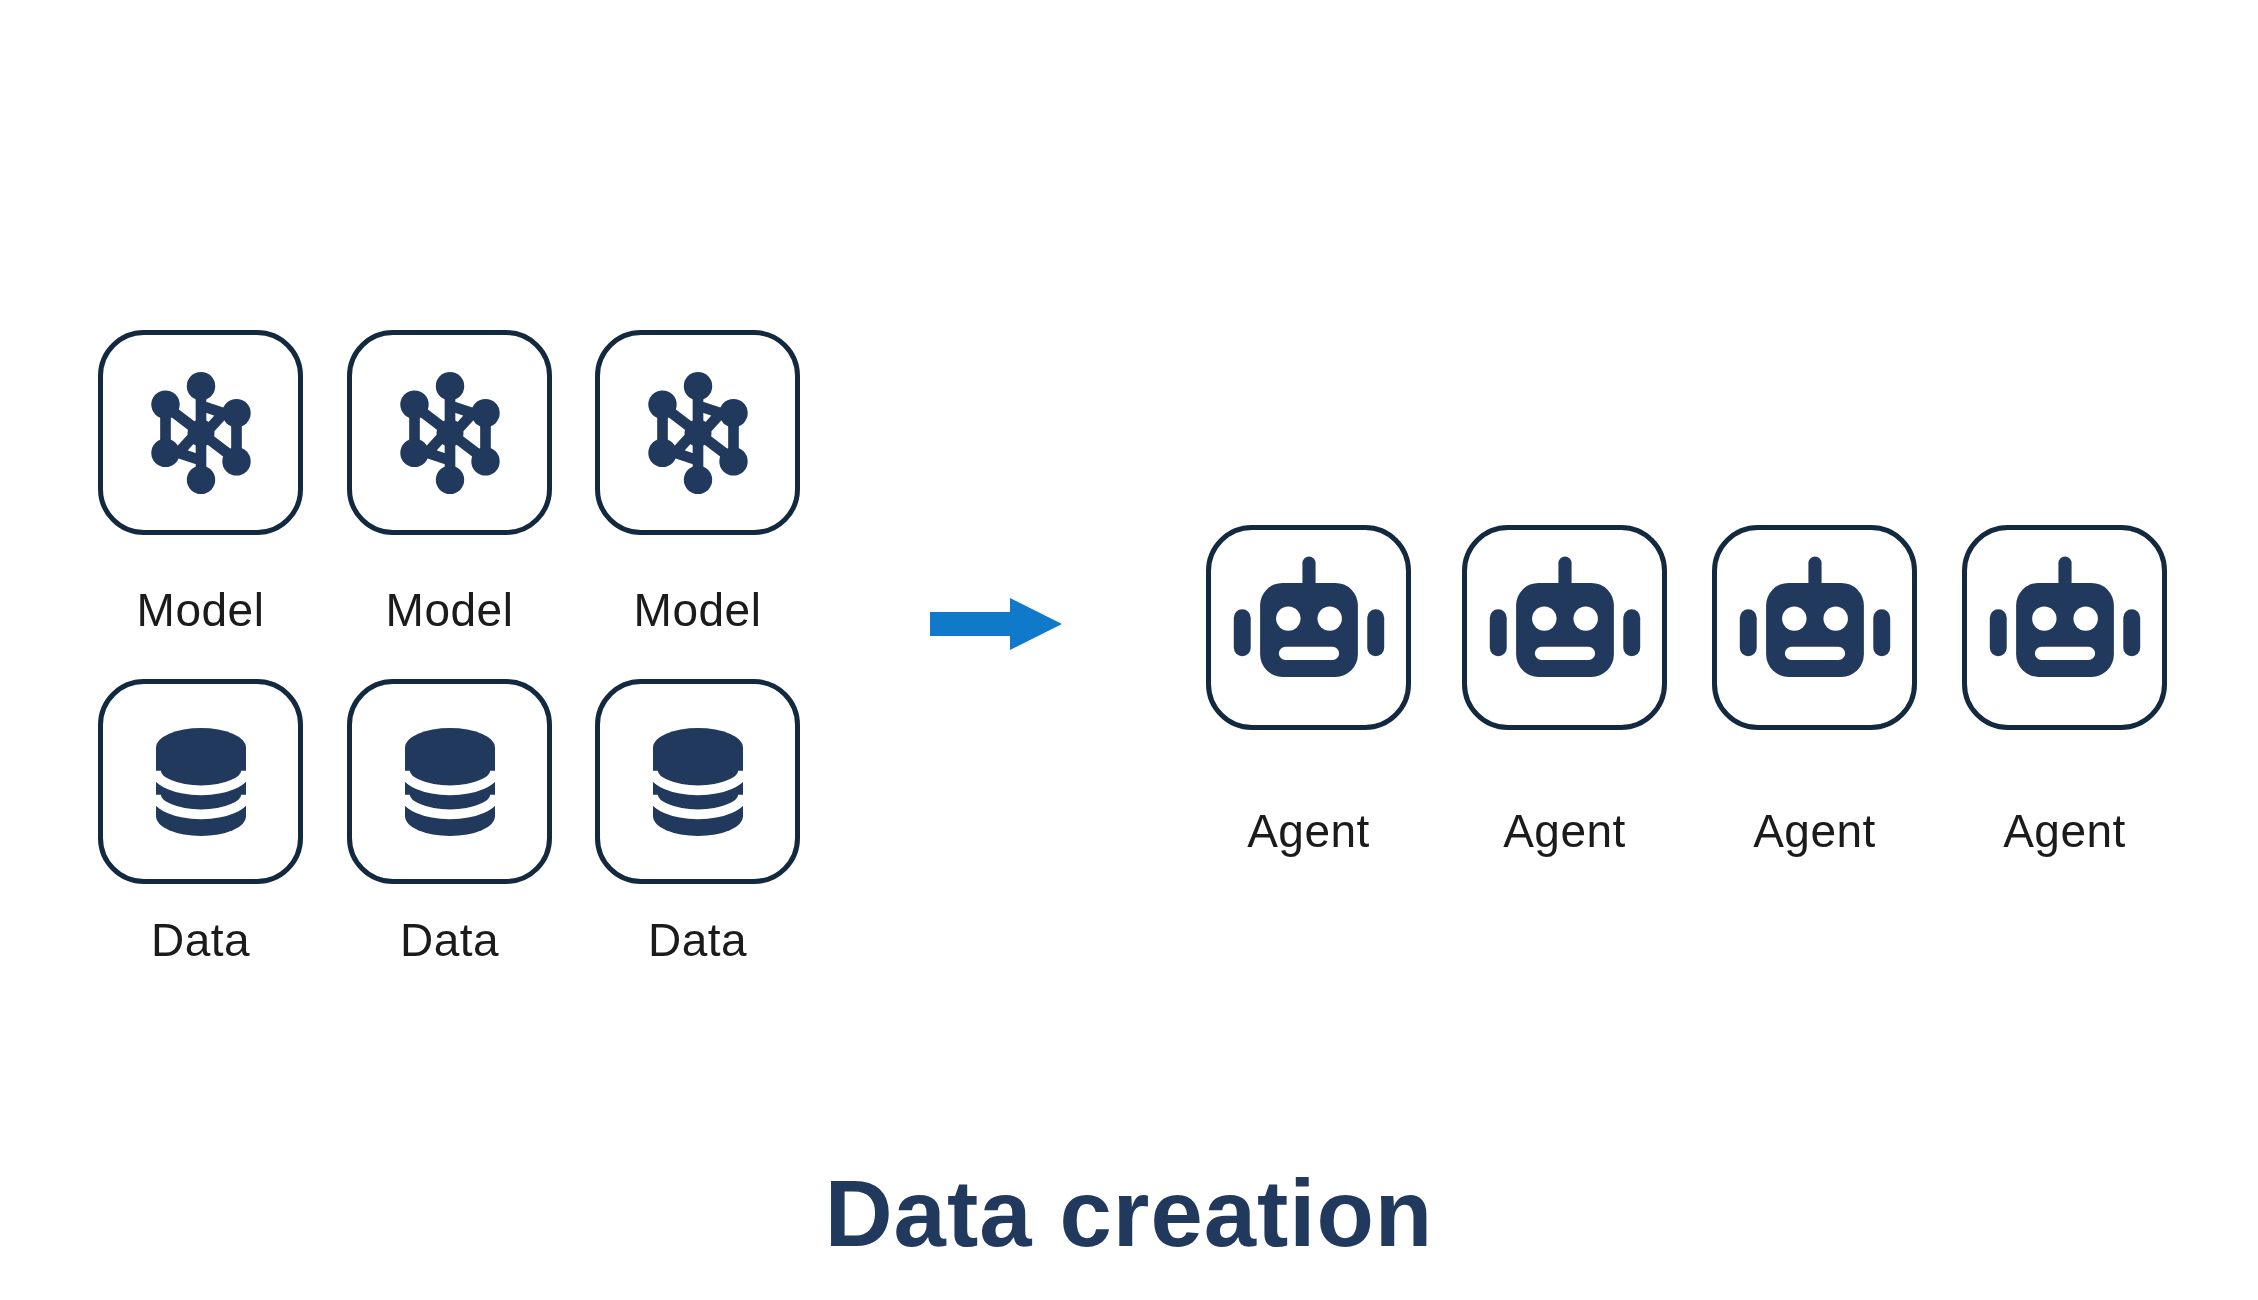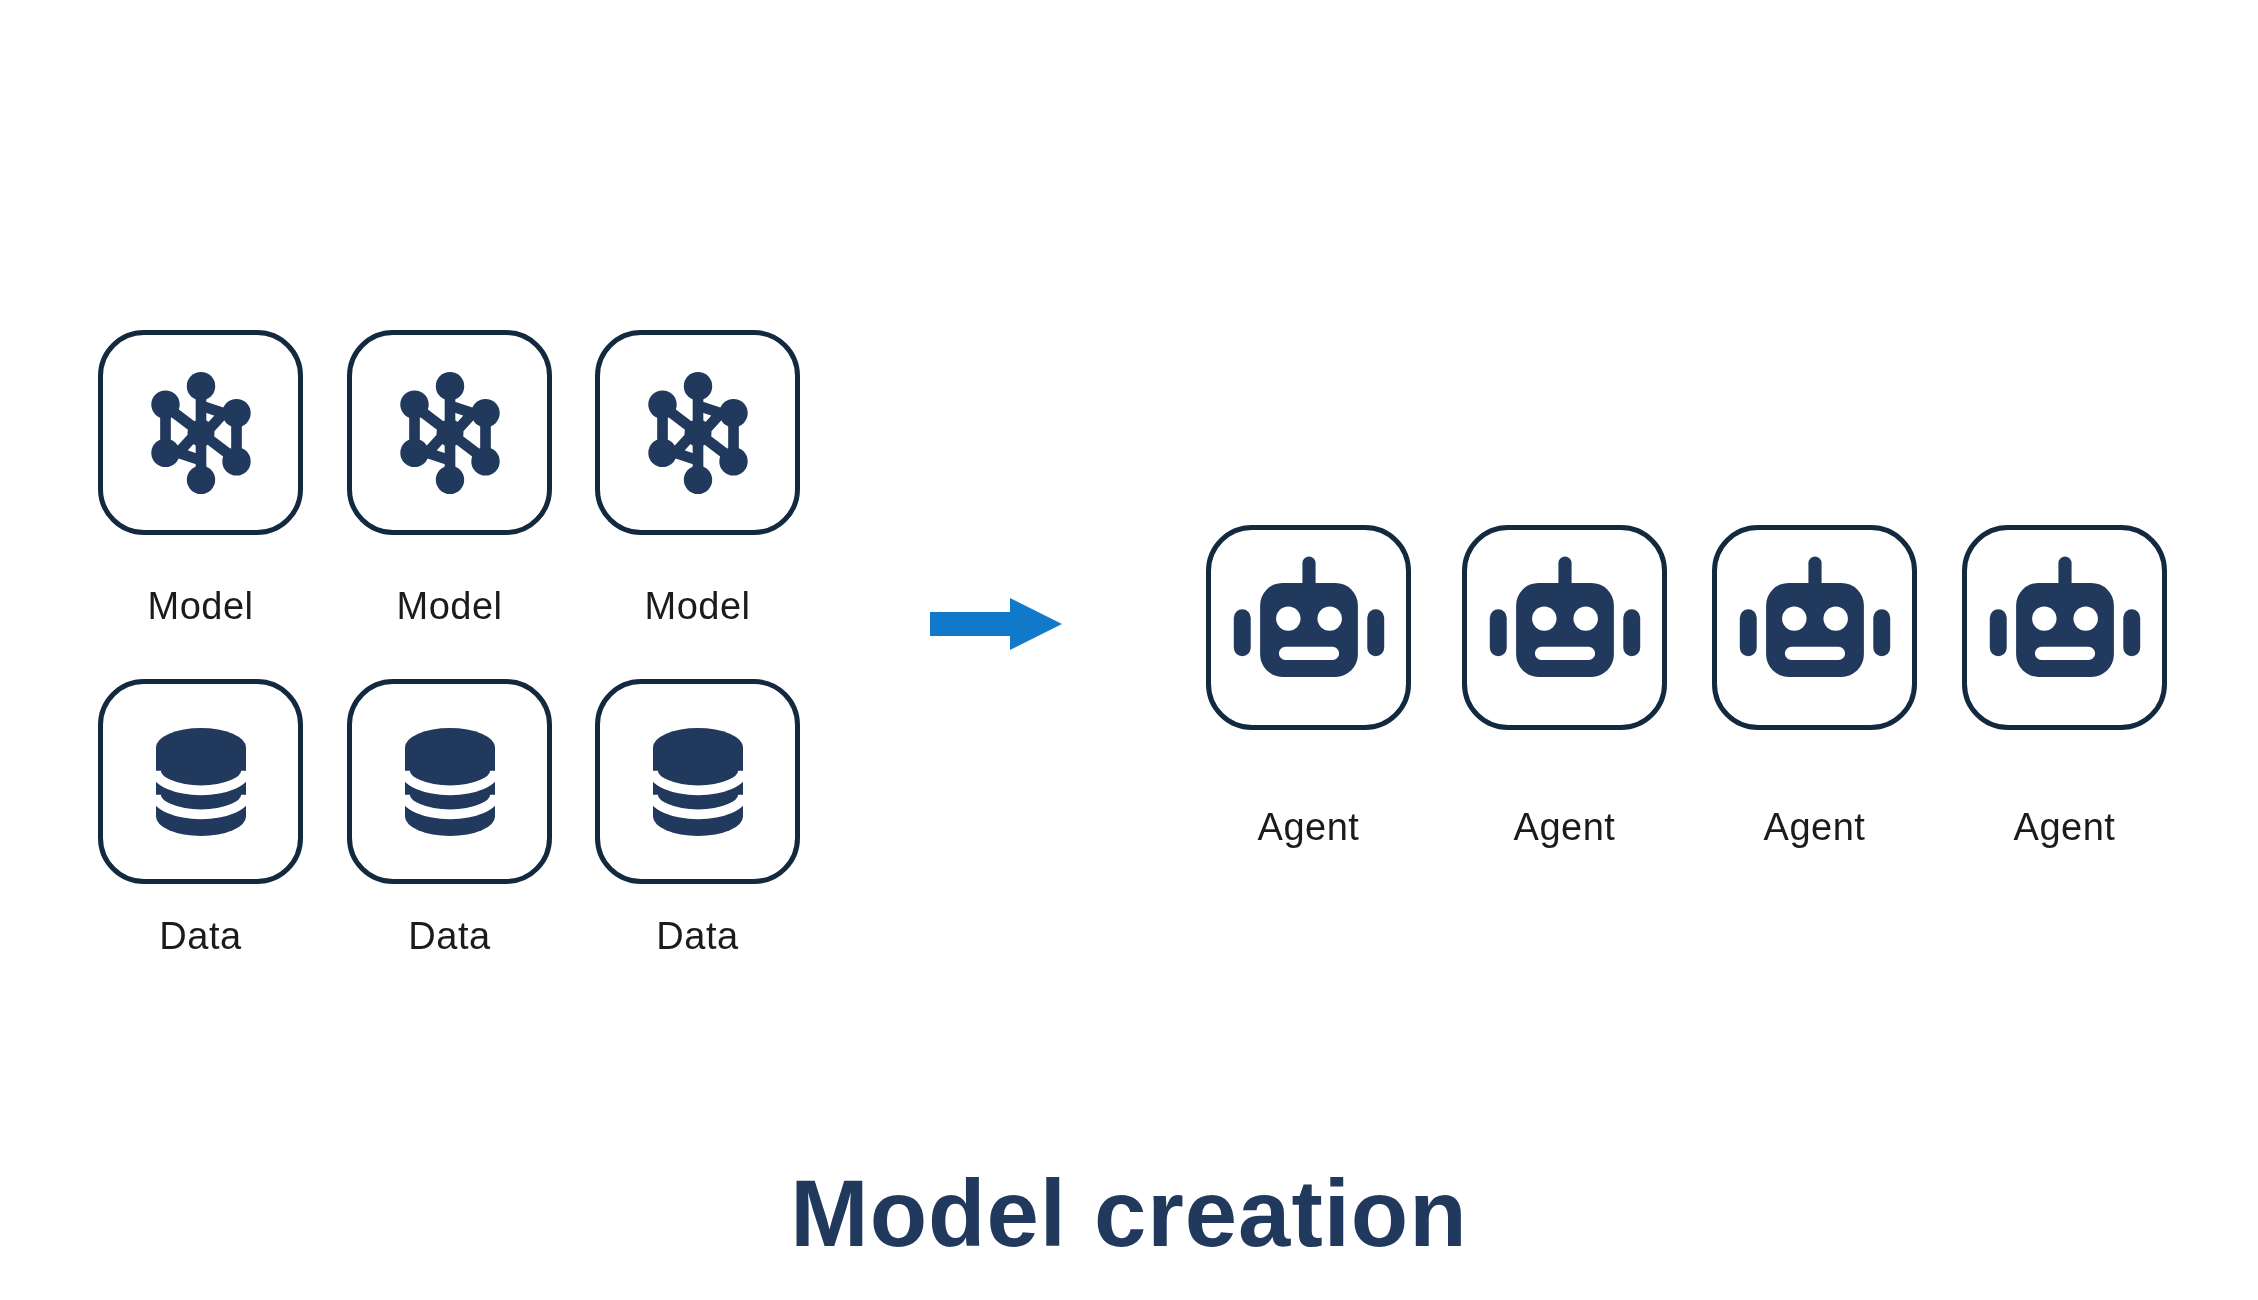--- a/index.html
+++ b/index.html
@@ -28,21 +28,21 @@
     display:flex;align-items:center;justify-content:center;
   }
   .card svg{color:var(--icon-navy);display:block;}
   .icon-model{width:142px;height:142px;}
   .icon-db{width:150px;height:150px;}
   .icon-robot{width:188px;height:188px;}
   .cell-label{
     position:absolute;
     width:205px;
     text-align:center;
-    font-size:38px;
+    font-size:46px;
     line-height:1.0;
     color:var(--label-text);
     letter-spacing:0.5px;
   }
   .flow-arrow{
     position:absolute;
     left:930px;top:593px;
     width:132px;height:62px;
   }
   .flow-arrow svg{width:100%;height:100%;display:block;color:var(--arrow-blue);}
@@ -170,15 +170,15 @@
   <div class="card col-r4 row-agent">
     <svg class="icon-robot" viewBox="0 0 100 100">
         <use href="#tpl-robot"></use>
       </svg>
   </div>
   <div class="cell-label col-r1 row-agent-label">Agent</div>
   <div class="cell-label col-r2 row-agent-label">Agent</div>
   <div class="cell-label col-r3 row-agent-label">Agent</div>
   <div class="cell-label col-r4 row-agent-label">Agent</div>
 
-  <div class="diagram-title">Model creation</div>
+  <div class="diagram-title">Data creation</div>
 
 </div>
 
 </body></html>

